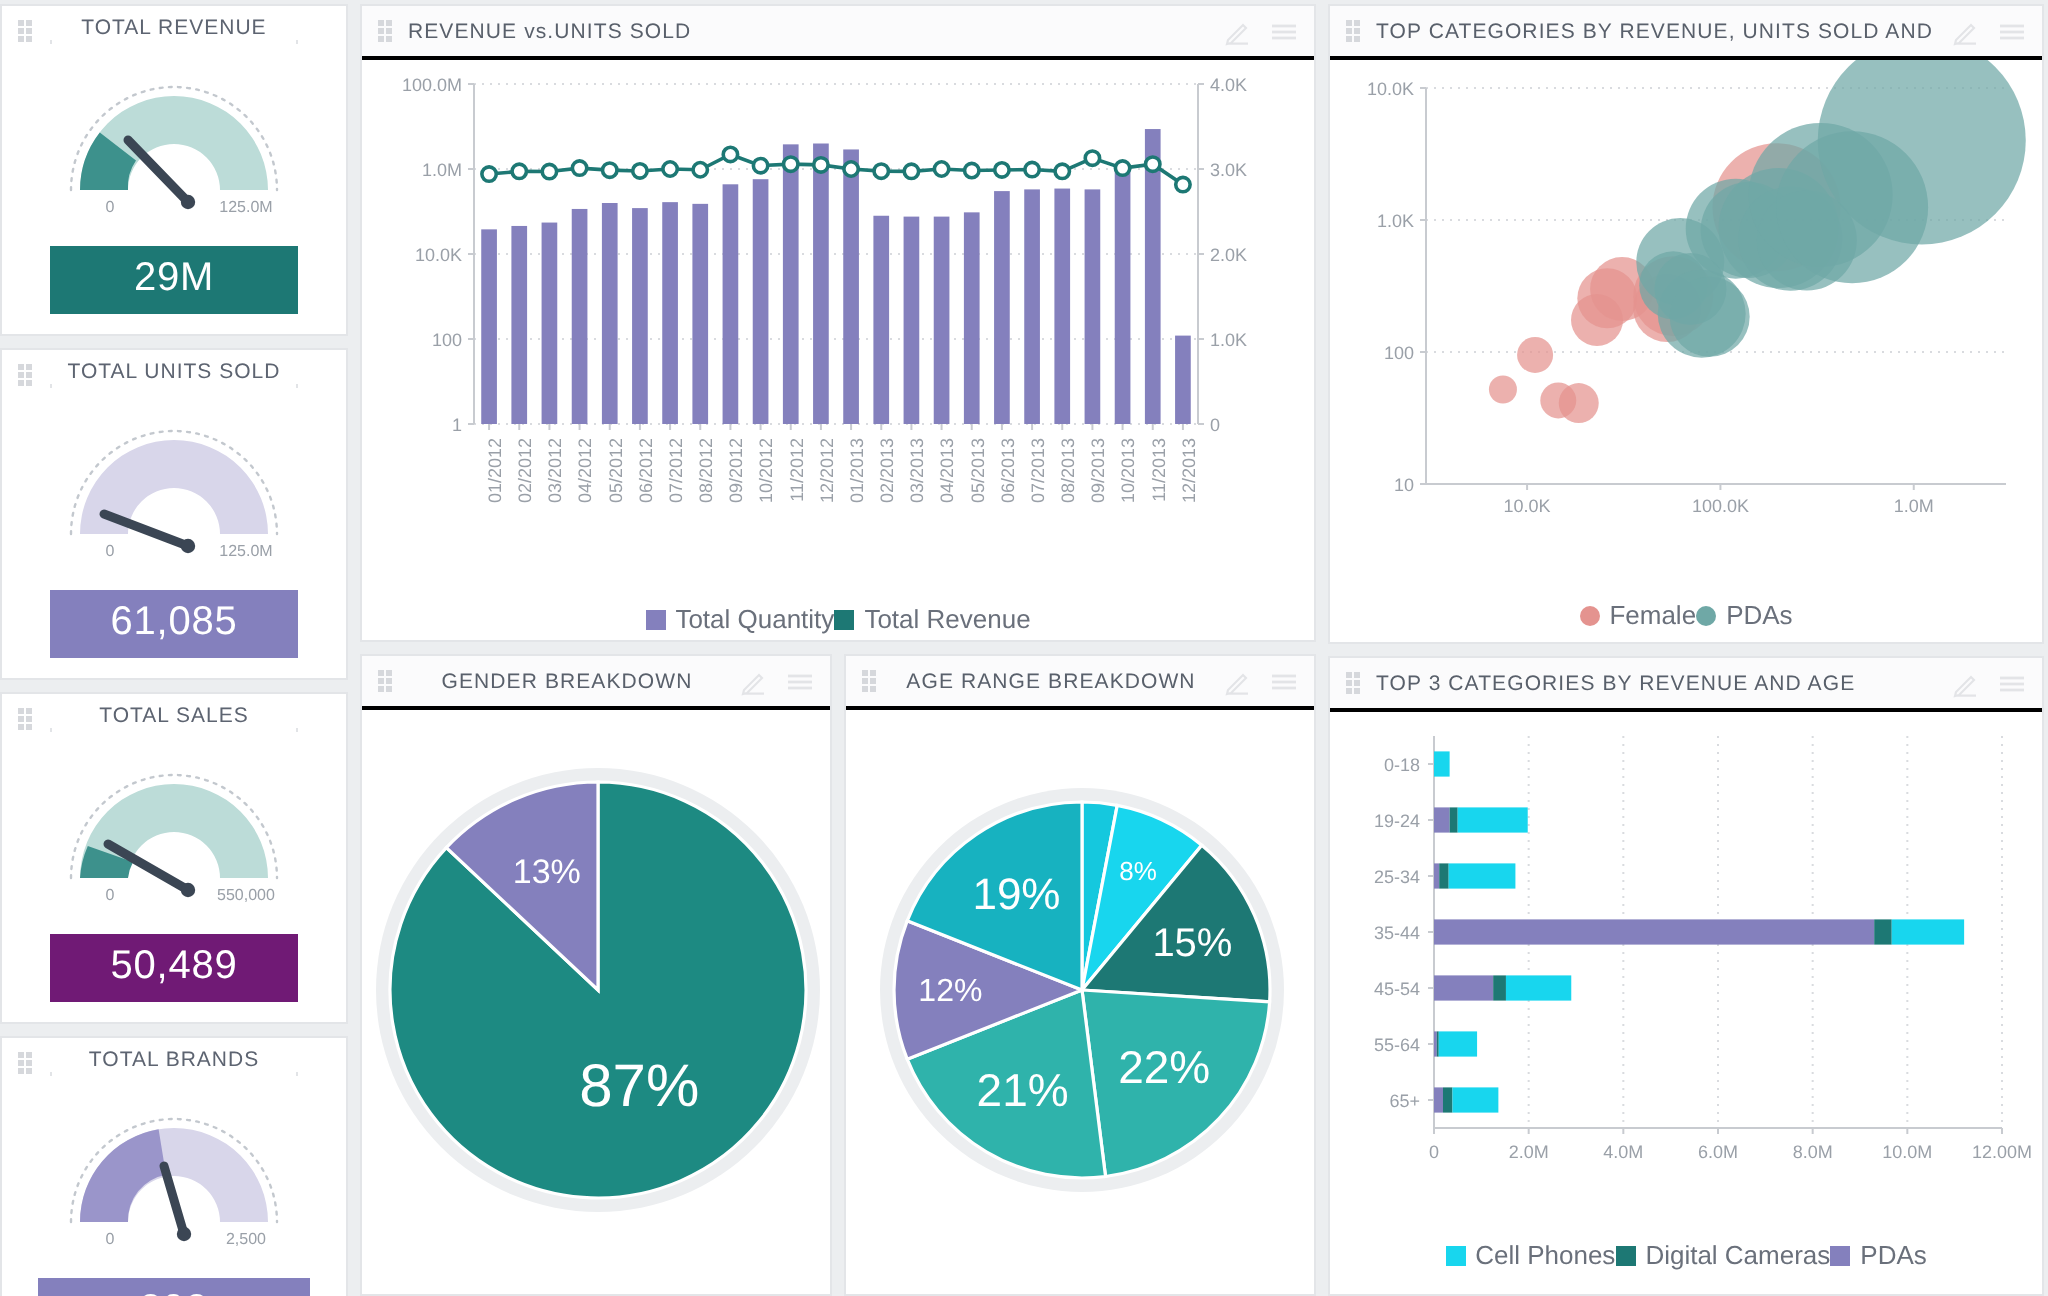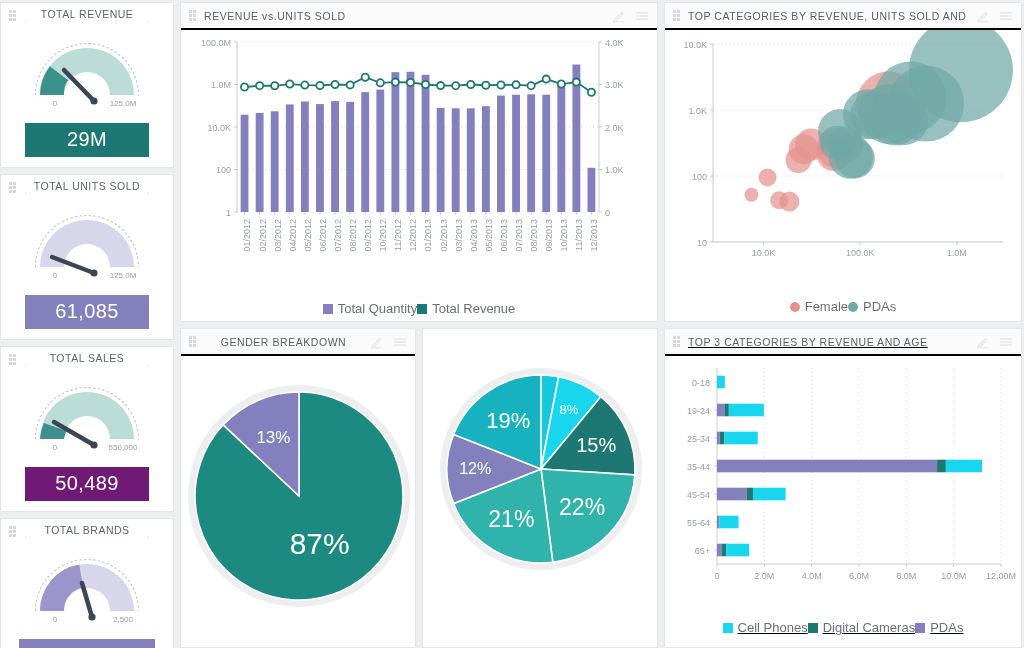--- a/index.html
+++ b/index.html
@@ -111,21 +111,21 @@
     letter-spacing: .4px;
   }
 
   
   .col-mid { width: 478px; display: flex; flex-direction: column; gap: 6px; padding-top: 2px; }
   .col-right { width: 358px; display: flex; flex-direction: column; gap: 6px; padding-top: 2px; }
   .panel-revenue { height: 320px; }
   .panel-bottom-mid { flex: 1 1 auto; display: flex; gap: 6px; }
   .half-panel { flex: 1 1 0; display: flex; flex-direction: column; text-align: center; }
   .panel-bubble { height: 320px; }
-  .panel-top3 { flex: 1 1 auto; display: flex; flex-direction: column; text-decoration: underline; }
+  .panel-top3 { flex: 1 1 auto; display: flex; flex-direction: column; }
 
   .chart-area { flex: 1 1 auto; position: relative; }
   .legend {
     display: flex;
     justify-content: center;
     align-items: center;
     font-size: 13px;
     color: #6a707b;
   }
   .legend .sw { width: 10px; height: 10px; display: inline-block; margin-right: 5px; vertical-align: -1px; }
@@ -468,20 +468,43 @@
               <circle cx="118" cy="140" r="111" fill="#eceef0"></circle>
               <path d="M 118 140 L 118 36 A 104 104 0 1 1 42.18726274817317 68.8071009834164 Z" fill="#1d8a82" stroke="#ffffff" stroke-width="1.6"></path>
               <text x="138.6516903130086" y="197.923240535567" class="pie-label" text-anchor="middle" font-size="30">87%</text>
               <path d="M 118 140 L 42.18726274817317 68.8071009834164 A 104 104 0 0 1 117.99999999999999 36 Z" fill="#8480bd" stroke="#ffffff" stroke-width="1.6"></path>
               <text x="92.39190401186937" y="86.6031817358969" class="pie-label" text-anchor="middle" font-size="17">13%</text>
             </svg>
         </div>
       </div>
 
       <div class="panel half-panel">
+        <div class="panel-header">
+          <div class="grip">
+              <i></i>
+              <i></i>
+              <i></i>
+              <i></i>
+              <i></i>
+              <i></i>
+            </div>
+          <div class="panel-title">AGE RANGE BREAKDOWN</div>
+          <div class="hdr-icons">
+            <svg class="ic" width="14" height="14" viewBox="0 0 14 14">
+                <path d="M2 11 L9.5 3.5 L11 5 L3.5 12.5 L1.5 13 Z M2 12.8 L12 12.8" stroke="#b9bcc2" stroke-width="1.1" fill="none"></path>
+              </svg>
+            <svg class="ic" width="14" height="14" viewBox="0 0 14 14">
+                <g stroke="#b9bcc2" stroke-width="1.4">
+                  <line x1="1" y1="4" x2="13" y2="4"></line>
+                  <line x1="1" y1="7" x2="13" y2="7"></line>
+                  <line x1="1" y1="10" x2="13" y2="10"></line>
+                </g>
+              </svg>
+          </div>
+        </div>
         <div class="chart-area">
           <svg id="svg-age" width="236" height="287" viewBox="0 0 236 287">
               <circle cx="118" cy="140" r="101" fill="#eceef0"></circle>
               <path d="M 118 140 L 118 46 A 94 94 0 0 1 135.6138435710581 47.664998431503264 Z" fill="#15c8de" stroke="#ffffff" stroke-width="1.6"></path>
               <path d="M 118 140 L 135.6138435710581 47.664998431503264 A 94 94 0 0 1 177.91785503637684 67.57175517907581 Z" fill="#18d6ee" stroke="#ffffff" stroke-width="1.6"></path>
               <text x="146.01627738498178" y="84.88237994773591" class="pie-label" text-anchor="middle" font-size="13">8%</text>
               <path d="M 118 140 L 177.91785503637684 67.57175517907581 A 94 94 0 0 1 211.81451247225755 145.90230883575543 Z" fill="#1d7874" stroke="#ffffff" stroke-width="1.6"></path>
               <text x="173.21211828114832" y="122.9075828994116" class="pie-label" text-anchor="middle" font-size="20">15%</text>
               <path d="M 118 140 L 211.81451247225755 145.90230883575543 A 94 94 0 0 1 129.7813239550446 233.25878192356092 Z" fill="#2fb3ab" stroke="#ffffff" stroke-width="1.6"></path>
               <text x="159.11383058656762" y="186.42845677437802" class="pie-label" text-anchor="middle" font-size="23">22%</text>

